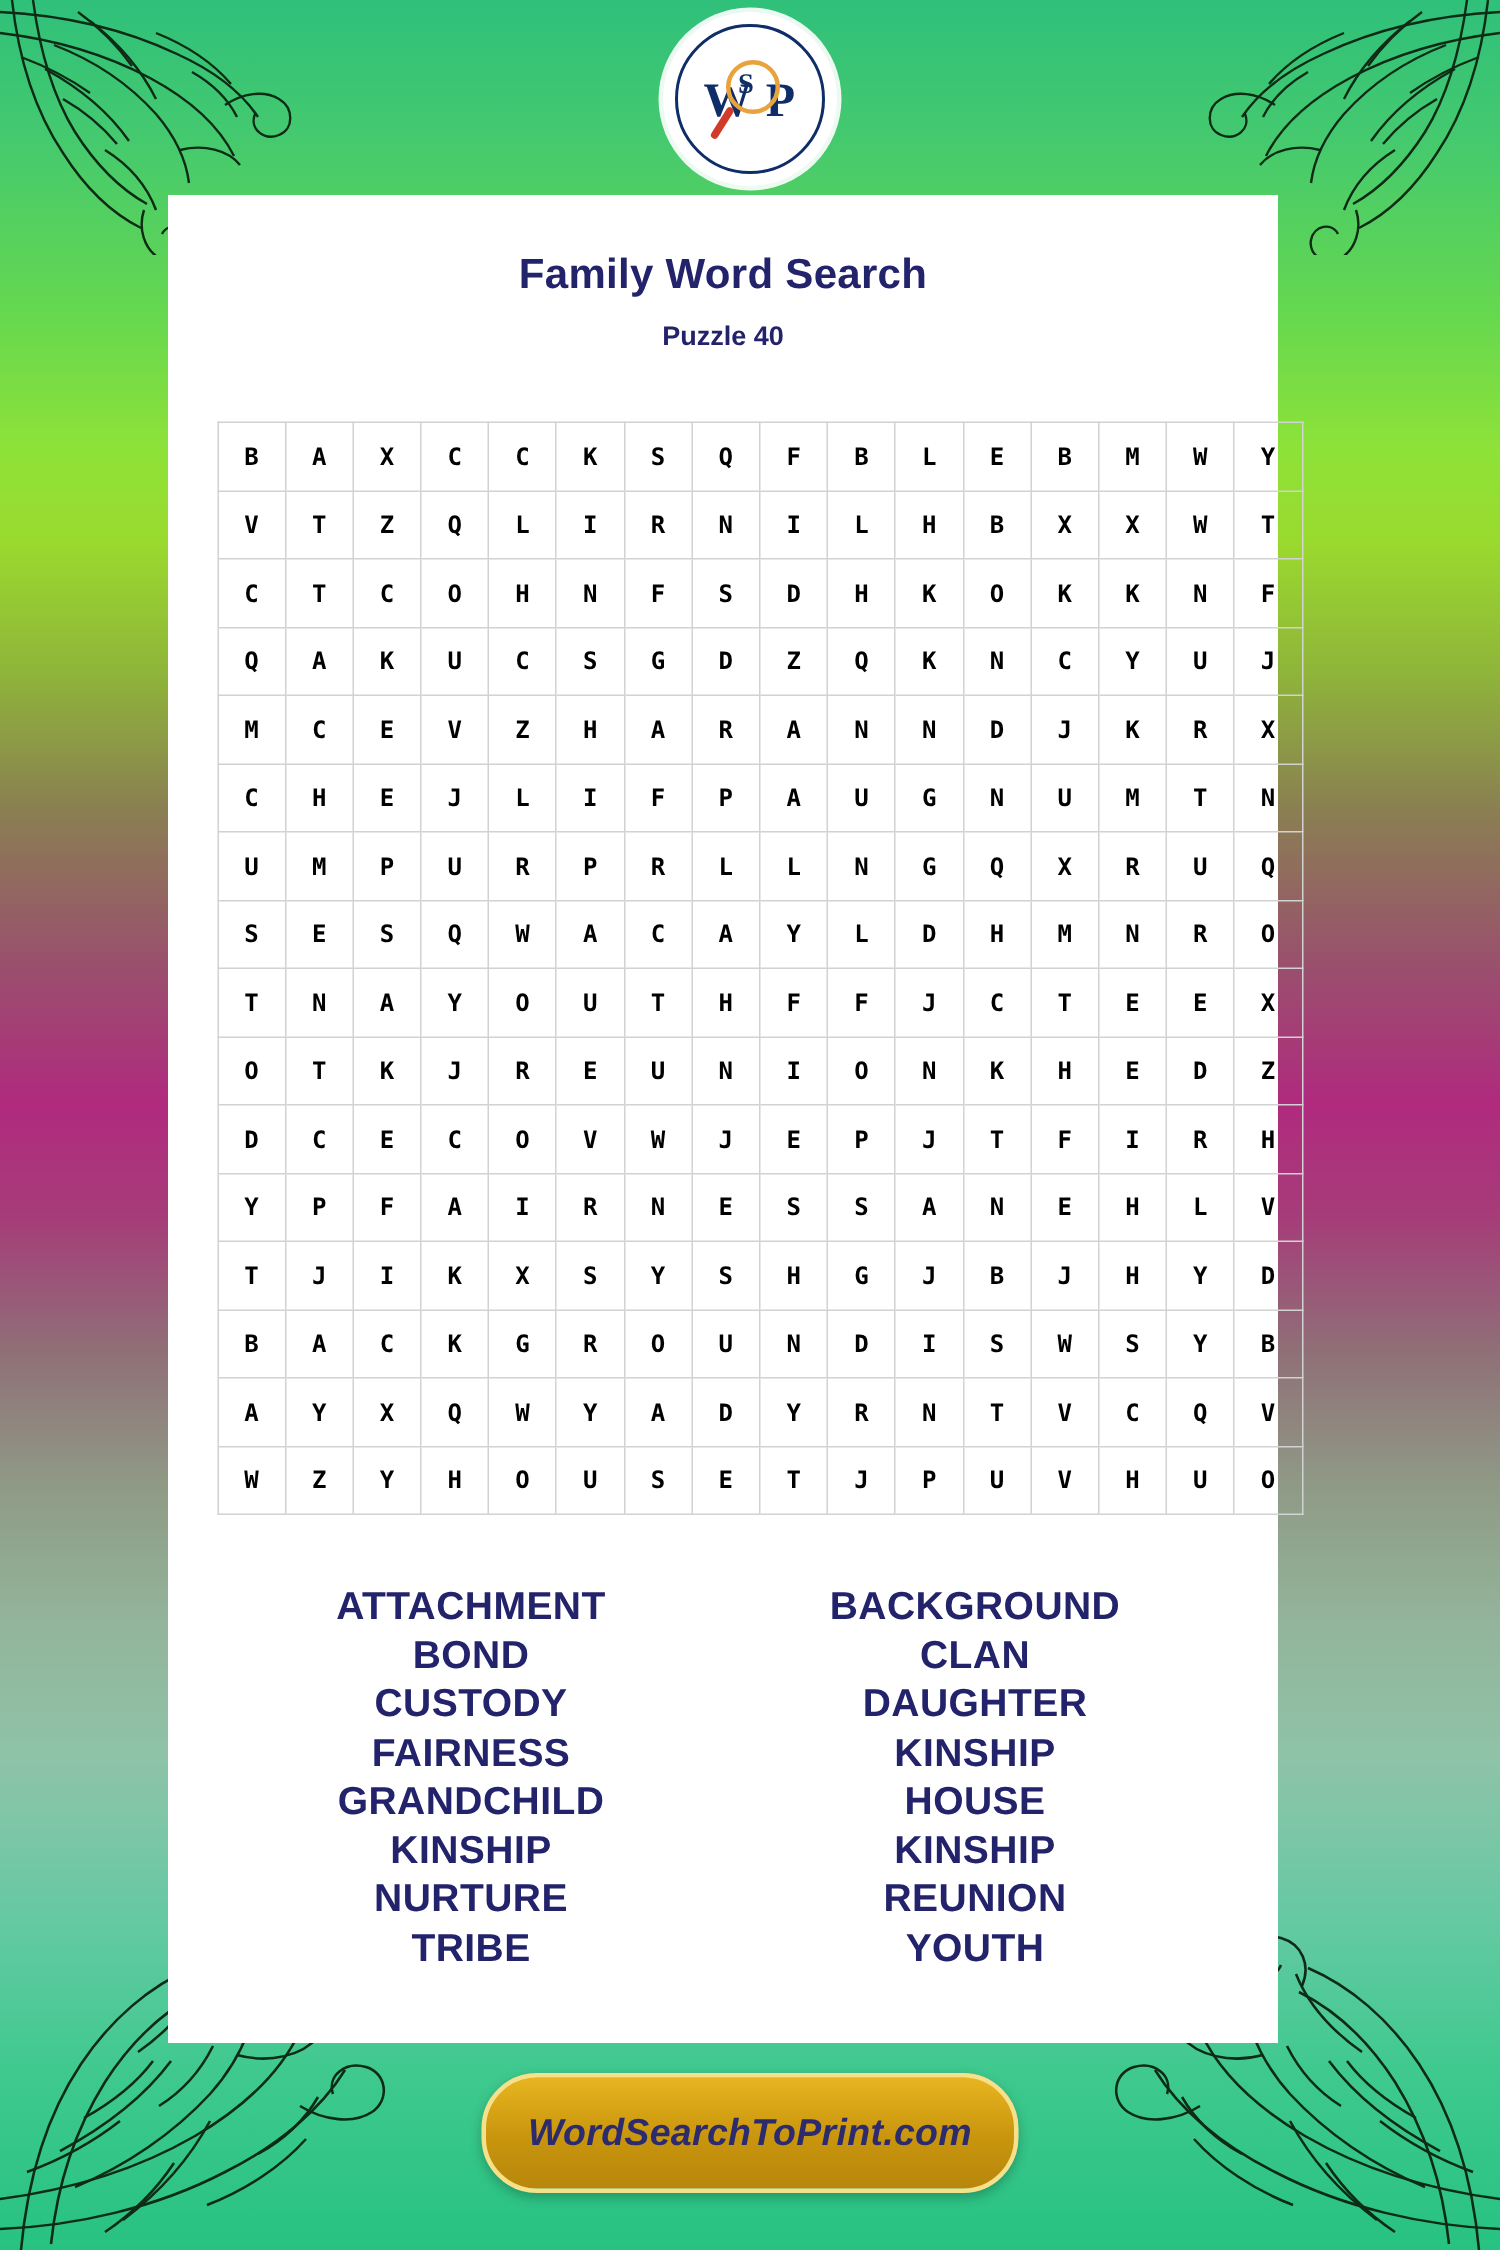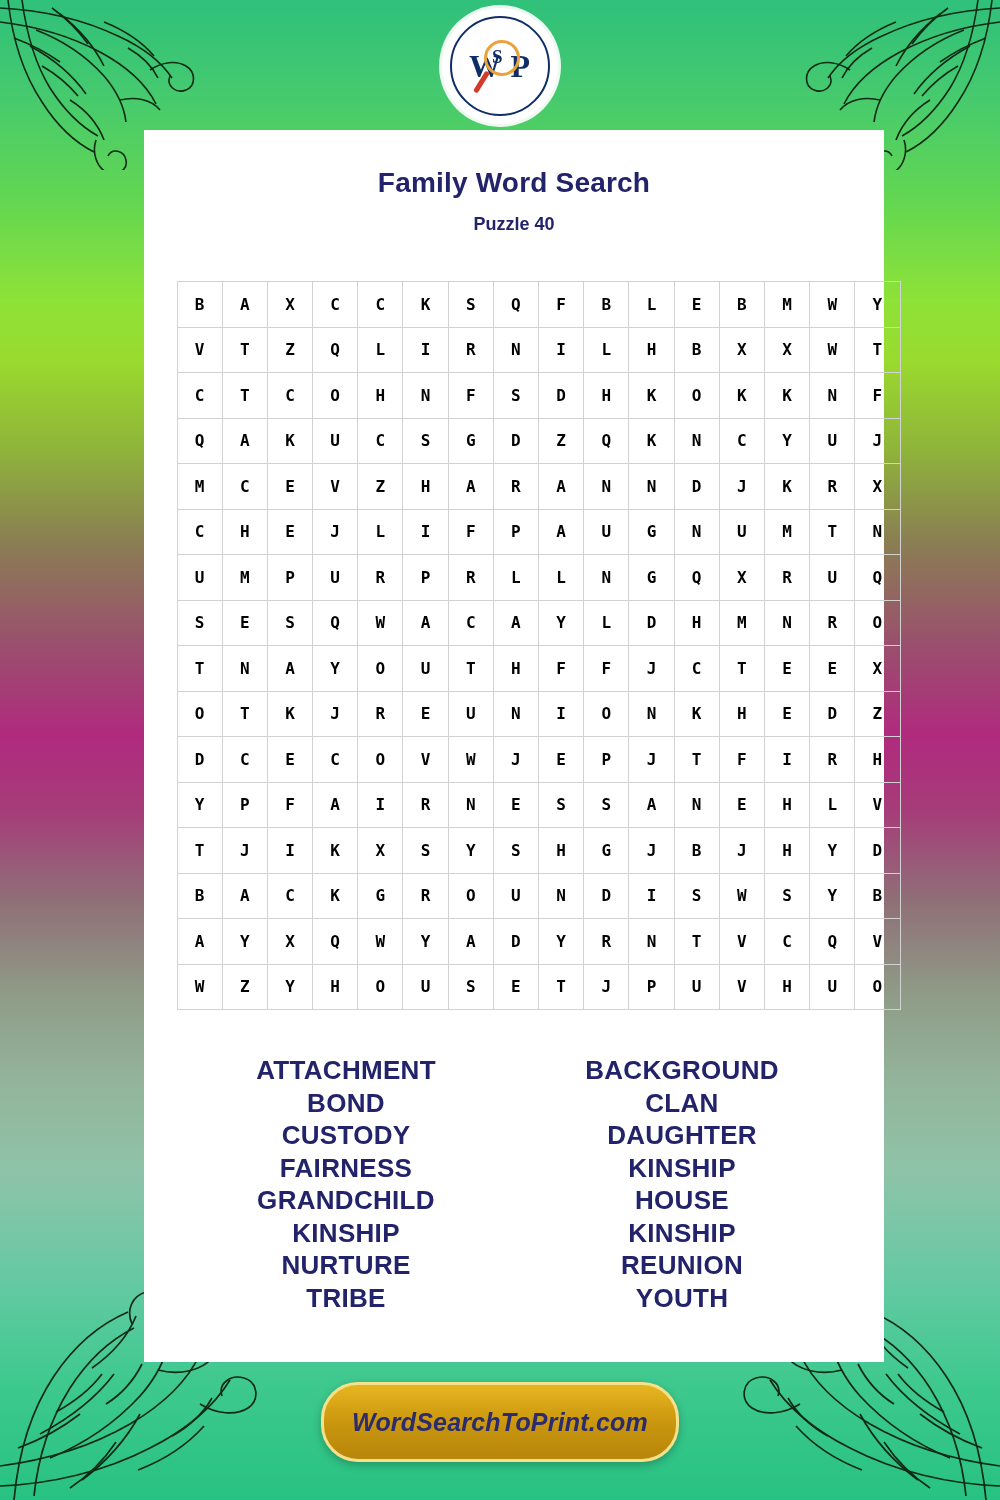--- a/index.html
+++ b/index.html
@@ -116,21 +116,21 @@
     font-family: "Liberation Serif", serif;
     font-weight: bold;
     font-size: 19px;
     color: #0f2d66;
     z-index: 4;
   }
 
   
   .sheet {
     position: absolute;
-    left: 144px;
+    left: 112px;
     top: 130px;
     width: 740px;
     height: 1232px;
     background: #ffffff;
     z-index: 3;
   }
 
   .title {
     text-align: center;
     color: #23236b;

